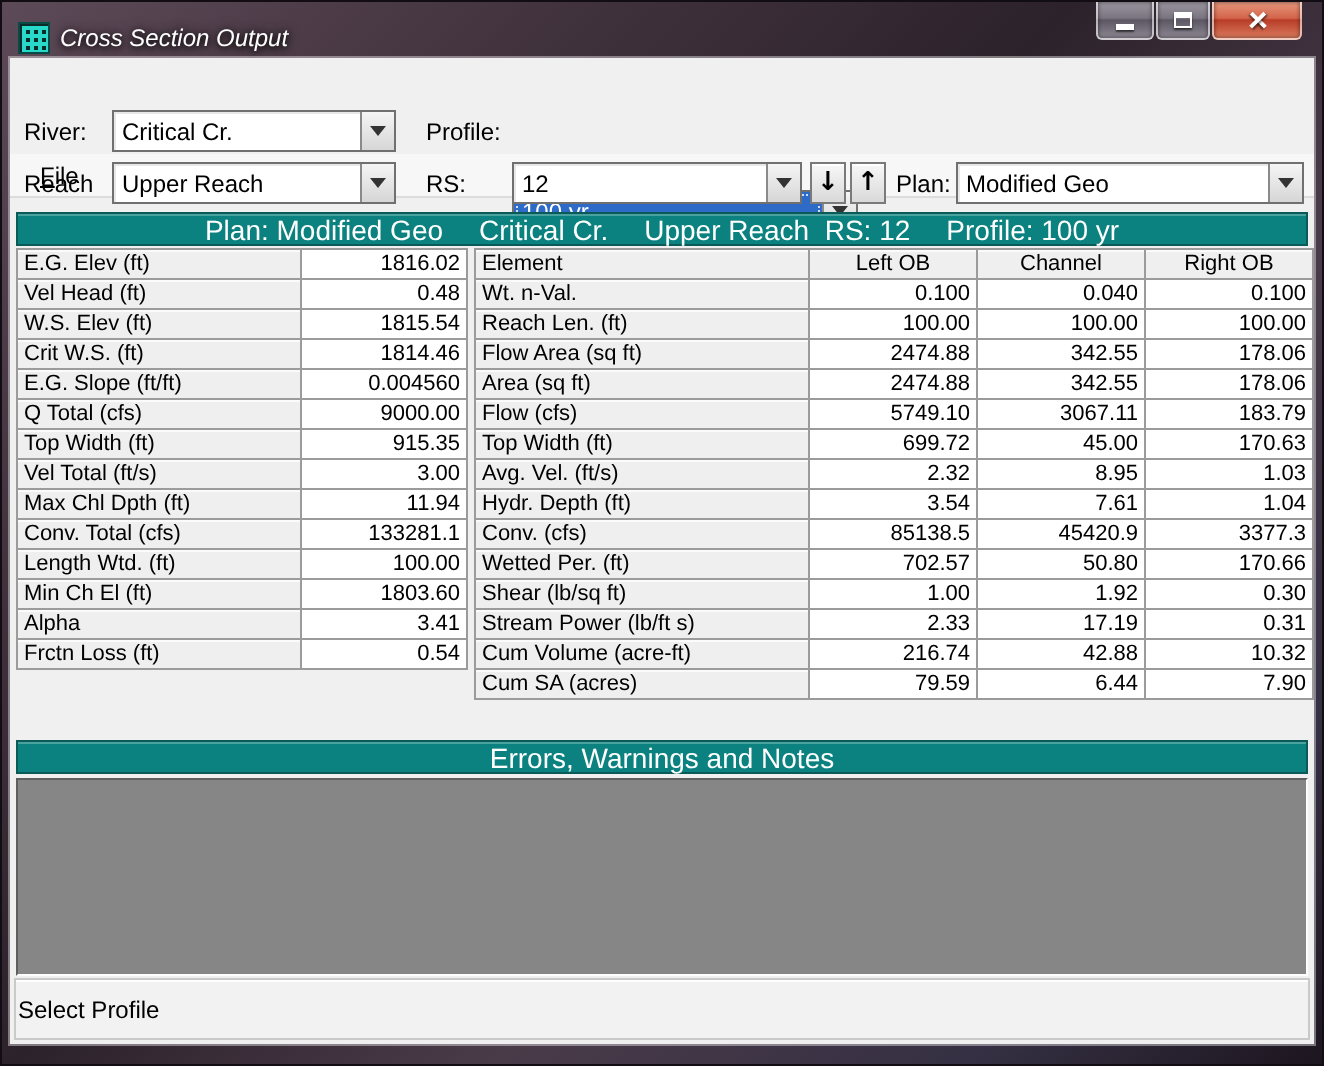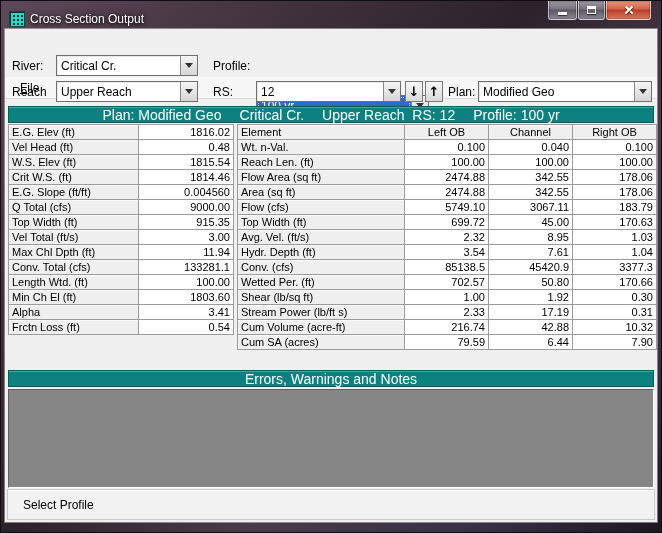--- a/index.html
+++ b/index.html
@@ -10,21 +10,21 @@
     --content_bg:#f0f0f0;
   }
   *{margin:0;padding:0;box-sizing:border-box;}
   html,body{width:662px;height:533px;overflow:hidden;}
   body{font-family:"Liberation Sans","DejaVu Sans",sans-serif;font-size:12px;color:#000;}
 
   
   .window{position:relative;width:662px;height:533px;
     background:linear-gradient(135deg,#5d4a58 0%,#43343f 22%,#2c222b 45%,#4a3b49 65%,#353043 85%,#1d1620 100%);
     border:1px solid #120d12;}
-  .titlebar{position:absolute;top:0;left:0;right:0;height:36px;display:flex;align-items:center;}
+  .titlebar{position:absolute;top:0;left:0;right:0;height:36px;display:flex;align-items:center;font-style:italic;}
   .win-icon{width:16px;height:16px;margin:0 5px 0 8px;background:#0b2a2a;border:1px solid #0a4a46;
     background-image:repeating-linear-gradient(0deg,#28d8c8 0 2px,transparent 2px 4px),
                      repeating-linear-gradient(90deg,#28d8c8 0 2px,transparent 2px 4px);
     background-size:14px 14px;background-position:1px 1px;background-repeat:no-repeat;}
   .win-title{color:#fff;text-shadow:0 1px 3px rgba(0,0,0,.9),0 0 6px rgba(0,0,0,.7);font-size:12px;}
 
   .win-buttons{position:absolute;top:0;right:10px;display:flex;}
   .win-btn{height:19px;border:1px solid rgba(255,255,255,.55);border-top:none;
     background:linear-gradient(#9b96a0 0%,#7a7480 45%,#5d5763 50%,#8d8793 100%);
     border-radius:0 0 3px 3px;display:flex;align-items:center;justify-content:center;
@@ -69,29 +69,29 @@
     color:#fff;font-size:14px;display:flex;align-items:center;justify-content:center;}
   .teal-bar .seg{white-space:pre;margin:0 9px;}
 
   
   table{border-collapse:collapse;table-layout:fixed;font-size:11px;background:#fff;border:1px solid #5c5c5c;}
   td,th{border:1px solid #9b9b9b;height:15px;padding:0 3px;overflow:hidden;white-space:nowrap;font-weight:normal;}
   td.lbl,th{background:#efefef;box-shadow:inset 0 1px 0 #fbfbfb;text-align:left;}
   td.val{text-align:right;background:#fff;}
   th.num{text-align:center;margin-top:16px;}
   #summary-table{position:absolute;top:95px;left:3px;width:226px;}
-  #summary-table td.lbl{width:130px;}
+  #summary-table td.lbl{width:142px;}
   #element-table{position:absolute;top:95px;left:232px;width:420px;}
   #element-table td:first-child,#element-table th:first-child{width:167px;}
 
   .gray-panel{position:absolute;top:360px;left:3px;right:3px;height:99px;background:var(--panel_gray);
     border-top:1px solid #5f5f5f;border-left:1px solid #5f5f5f;border-bottom:1px solid #fdfdfd;border-right:1px solid #fdfdfd;}
 
   .statusbar{position:absolute;left:2px;right:2px;bottom:2px;height:31px;background:#f2f2f2;
-    border:1px solid #c9c9c9;box-shadow:inset 0 1px 0 #fff;display:flex;align-items:center;padding-left:15px;}
+    border:1px solid #c9c9c9;box-shadow:inset 0 1px 0 #fff;display:flex;align-items:center;padding-left:1px;}
 </style>
 </head>
 <body>
 
 <div class="window">
 
   <div class="titlebar">
     <div class="win-icon"></div>
     <div class="win-title">Cross Section Output</div>
   </div>

